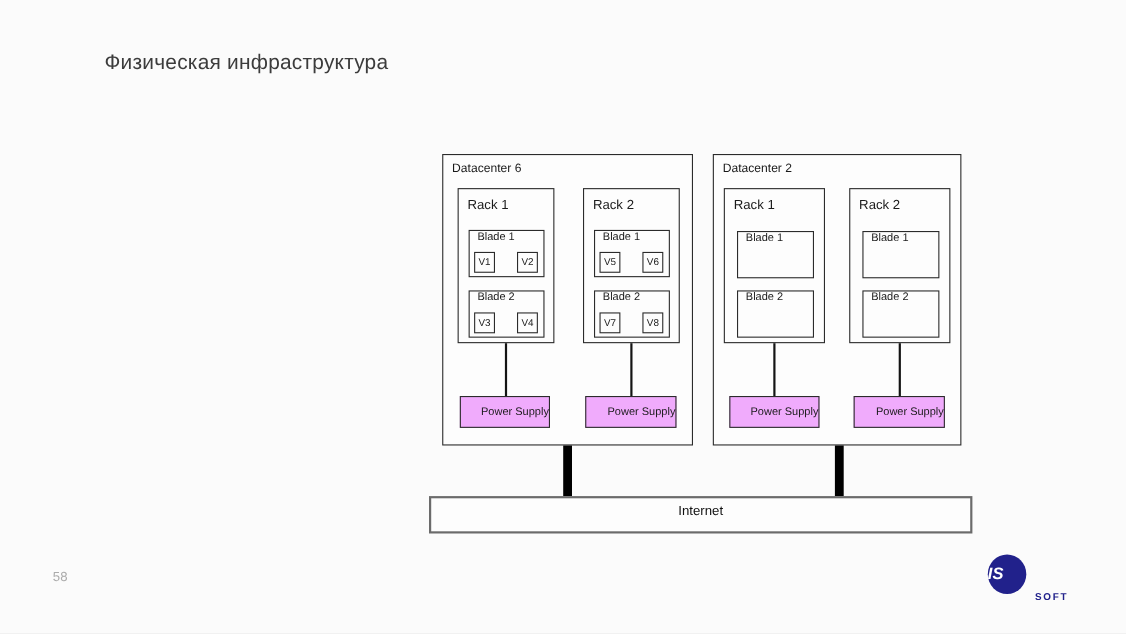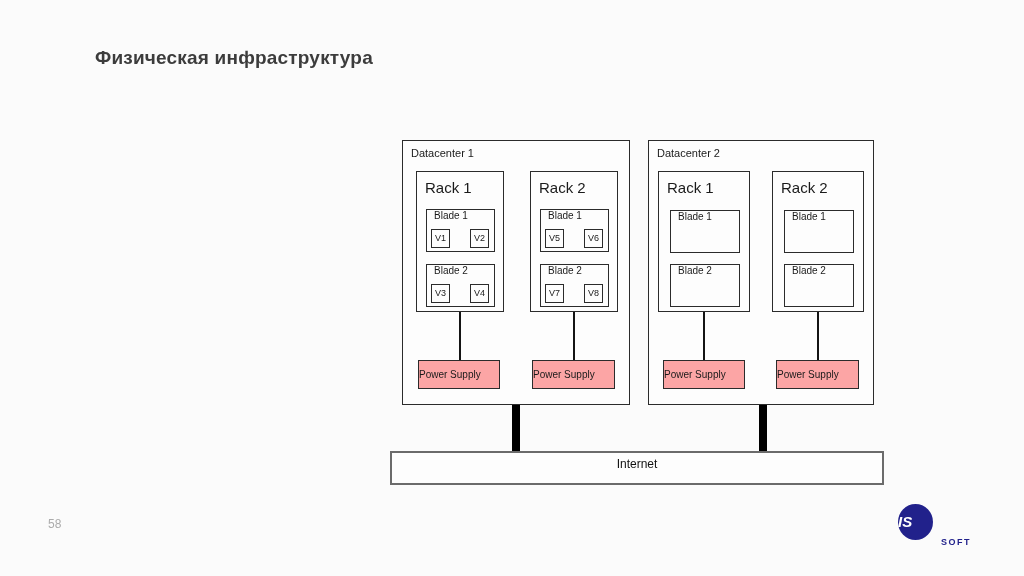--- a/index.html
+++ b/index.html
@@ -4,37 +4,37 @@
 <style>
   html,body{margin:0;padding:0;background:#e9e9e9;}
   .slide{
     position:relative;width:1024px;height:576px;overflow:hidden;
     background:#fbfbfb;
     font-family:"Liberation Sans","DejaVu Sans",sans-serif;
     color:#1c1c1c;
   }
   .title{
     position:absolute;left:95px;top:47px;
-    font-size:19px;font-weight:700;color:#3c3c3c;letter-spacing:.2px;
+    font-size:19px;font-weight:400;color:#3c3c3c;letter-spacing:.2px;
   }
   .box{position:absolute;box-sizing:border-box;border:1px solid #2b2b2b;background:#fdfdfd;}
   .dc-label{position:absolute;left:8px;top:6px;font-size:11px;color:#1a1a1a;}
-  .rack-label{position:absolute;left:8px;top:7px;font-size:15px;color:#1a1a1a;}
+  .rack-label{position:absolute;left:8px;top:7px;font-size:12px;color:#1a1a1a;}
   .blade-label{position:absolute;left:7px;top:0;font-size:10px;color:#1a1a1a;}
   .vm{
     position:absolute;top:19px;width:19px;height:19px;box-sizing:border-box;
     border:1px solid #2b2b2b;background:#fdfdfd;
     font-size:9px;line-height:17px;text-align:center;color:#1a1a1a;
   }
   .vm-left{left:4px;text-align:center;}
   .vm-right{right:5px;}
   .ps{
     position:absolute;top:219px;height:29px;box-sizing:border-box;
-    border:1px solid #2b2b2b;background:#fca5a5;
-    font-size:10px;line-height:27px;text-align:left;color:#1a1a1a;
+    border:1px solid #2b2b2b;background:#f0abfc;
+    font-size:10px;line-height:27px;text-align:right;color:#1a1a1a;
   }
   .wire{position:absolute;top:171px;width:2px;height:48px;background:#141414;}
   .trunk{position:absolute;width:8px;height:46px;background:#000;}
   .internet{
     position:absolute;left:390px;top:451px;width:494px;height:34px;box-sizing:border-box;
     border:2px solid #6b6b6b;background:#fdfdfd;
     font-size:12px;line-height:23px;text-align:center;color:#111;
   }
   .page-number{position:absolute;left:48px;top:517px;font-size:12px;color:#ababab;}
   .logo-mark{
@@ -48,21 +48,21 @@
   }
 </style>
 </head>
 <body>
 
 <div class="slide">
 
   <div class="title">Физическая инфраструктура</div>
 
   <div class="box" style="left:402px;top:140px;width:228px;height:265px;">
-    <div class="dc-label">Datacenter 1</div>
+    <div class="dc-label">Datacenter 6</div>
 
     <div class="box" style="left:13px;top:30px;width:88px;height:141px;">
       <div class="rack-label">Rack 1</div>
       <div class="box" style="left:9px;top:37px;width:69px;height:43px;">
         <div class="blade-label">Blade 1</div>
         <div class="vm vm-left">V1</div>
         <div class="vm vm-right">V2</div>
       </div>
       <div class="box" style="left:9px;top:92px;width:69px;height:43px;">
         <div class="blade-label">Blade 2</div>

